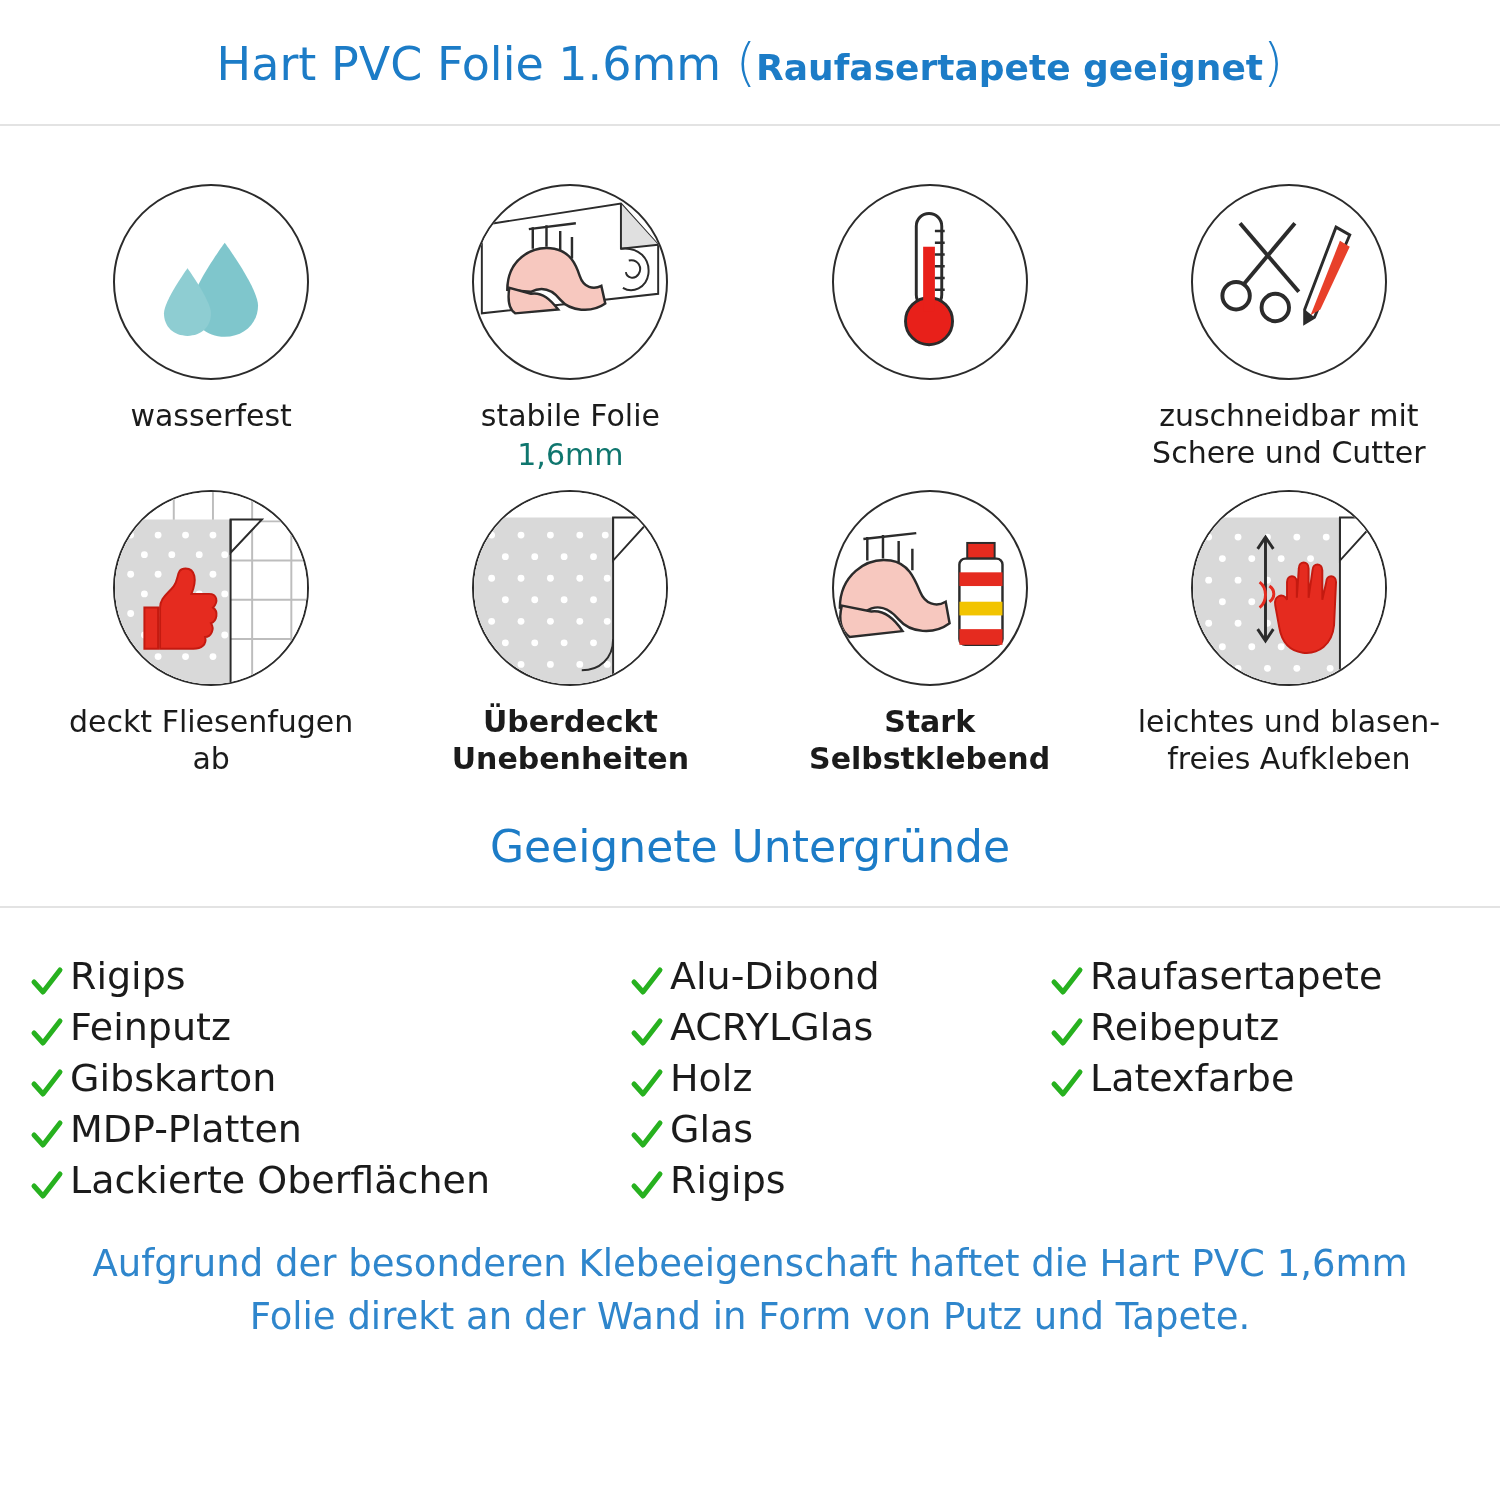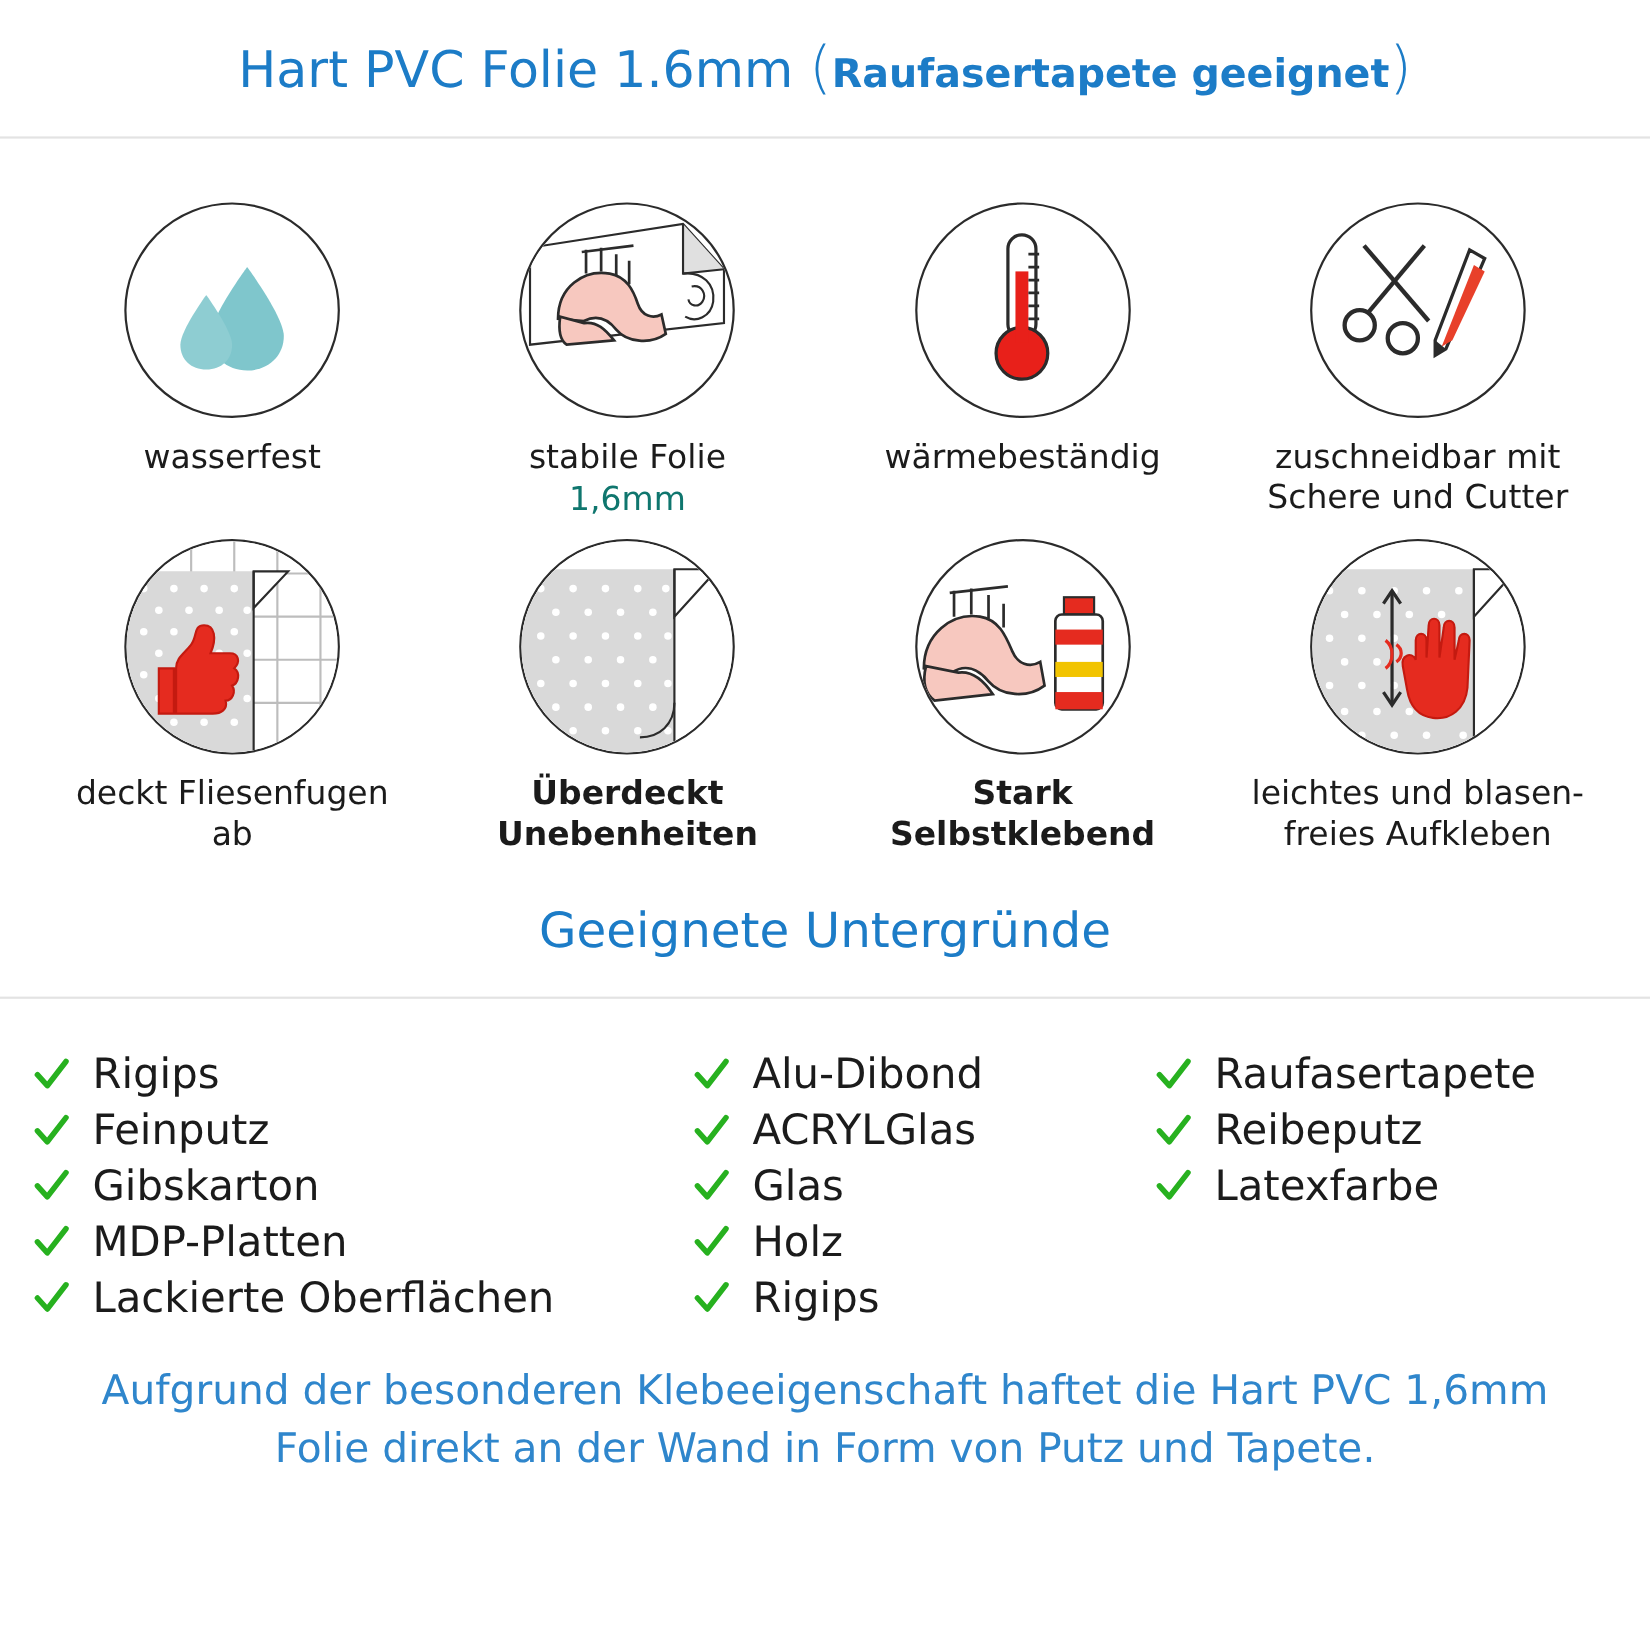--- a/index.html
+++ b/index.html
@@ -85,22 +85,22 @@
 
   
   .substrates {
     display: grid;
     grid-template-columns: 600px 420px 480px;
     padding: 46px 30px 0 30px;
   }
   .sub-col { display: flex; flex-direction: column; gap: 6px; }
   .sub-item {
     display: flex;
-    align-items: center;
-    gap: 20px;
+    align-items: flex-end;
+    gap: 6px;
     font-size: 38px;
     color: #1b1b1b;
     line-height: 1.18;
   }
   .check {
     width: 34px; height: 34px;
     flex: 0 0 34px;
     display: inline-block;
   }
 
@@ -167,23 +167,20 @@
           <rect x="91" y="62" width="12" height="66" fill="#e8201a"></rect>
           <g stroke="#2b2b2b" stroke-width="2.5">
             <line x1="103" y1="46" x2="113" y2="46"></line>
             <line x1="103" y1="58" x2="113" y2="58"></line>
             <line x1="103" y1="70" x2="113" y2="70"></line>
             <line x1="103" y1="82" x2="113" y2="82"></line>
             <line x1="103" y1="94" x2="113" y2="94"></line>
             <line x1="103" y1="106" x2="113" y2="106"></line>
           </g>
         </svg>
-      </div>
-      <div class="feature-label">
-        <span>wärmebeständig</span>
       </div>
     </div>
 
     <div class="feature">
       <div class="circle">
         <svg width="196" height="196" viewBox="0 0 196 196">
           <g stroke="#2b2b2b" stroke-width="4" fill="none">
             <line x1="48" y1="38" x2="108" y2="108"></line>
             <line x1="104" y1="38" x2="52" y2="100"></line>
             <circle cx="44" cy="112" r="14"></circle>
@@ -429,32 +426,32 @@
       <div class="sub-item">
         <svg class="check" viewBox="0 0 34 34">
             <path d="M4 17 L13 27 L30 5" fill="none" stroke="#27b11f" stroke-width="5" stroke-linecap="round" stroke-linejoin="round"></path>
           </svg>
         <span>ACRYLGlas</span>
       </div>
       <div class="sub-item">
         <svg class="check" viewBox="0 0 34 34">
             <path d="M4 17 L13 27 L30 5" fill="none" stroke="#27b11f" stroke-width="5" stroke-linecap="round" stroke-linejoin="round"></path>
           </svg>
+        <span>Holz</span>
+      </div>
+      <div class="sub-item">
+        <svg class="check" viewBox="0 0 34 34">
+            <path d="M4 17 L13 27 L30 5" fill="none" stroke="#27b11f" stroke-width="5" stroke-linecap="round" stroke-linejoin="round"></path>
+          </svg>
         <span>Glas</span>
       </div>
       <div class="sub-item">
         <svg class="check" viewBox="0 0 34 34">
             <path d="M4 17 L13 27 L30 5" fill="none" stroke="#27b11f" stroke-width="5" stroke-linecap="round" stroke-linejoin="round"></path>
           </svg>
-        <span>Holz</span>
-      </div>
-      <div class="sub-item">
-        <svg class="check" viewBox="0 0 34 34">
-            <path d="M4 17 L13 27 L30 5" fill="none" stroke="#27b11f" stroke-width="5" stroke-linecap="round" stroke-linejoin="round"></path>
-          </svg>
         <span>Rigips</span>
       </div>
     </div>
 
     <div class="sub-col">
       <div class="sub-item">
         <svg class="check" viewBox="0 0 34 34">
             <path d="M4 17 L13 27 L30 5" fill="none" stroke="#27b11f" stroke-width="5" stroke-linecap="round" stroke-linejoin="round"></path>
           </svg>
         <span>Raufasertapete</span>

